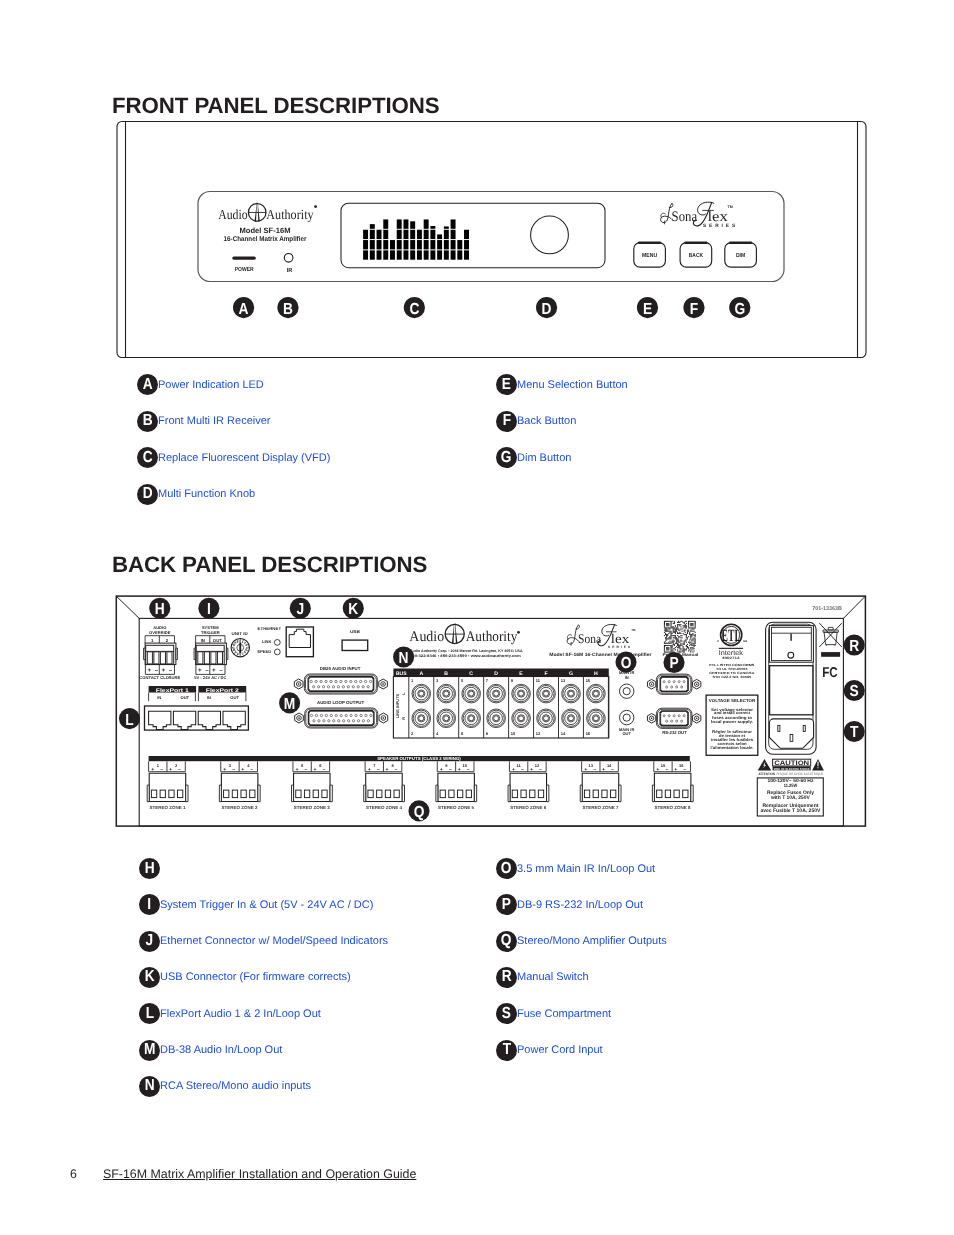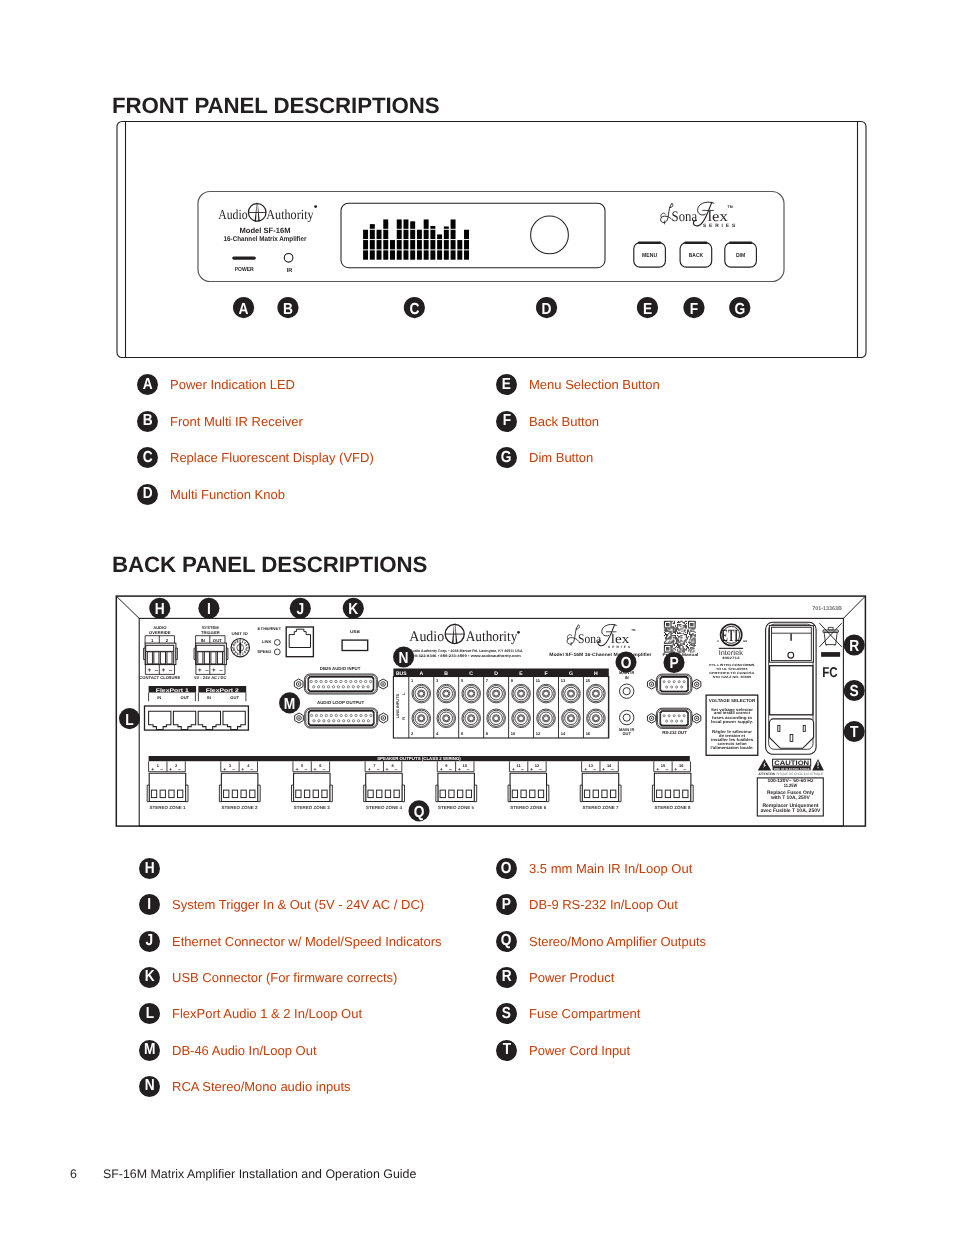--- a/index.html
+++ b/index.html
@@ -9,21 +9,21 @@
   .abs{position:absolute;}
   svg{display:block;overflow:visible;}
   .sect-title{font-size:22.3px;font-weight:bold;letter-spacing:-0.1px;color:#231f20;
               line-height:1;white-space:nowrap;}
   .legend{position:absolute;}
   .lrow{position:absolute;display:flex;align-items:center;}
   .badge{width:21px;height:21px;border-radius:50%;background:#231f20;color:#fff;
          font-weight:bold;font-size:15px;display:flex;align-items:center;
          justify-content:center;line-height:1;flex:none;
          font-family:"Liberation Sans",sans-serif;}
-  .ltext{font-size:13px;color:#c2410c;white-space:nowrap;margin-left:12px;}
+  .ltext{font-size:11px;color:#1d4ed8;white-space:nowrap;}
   .footer{font-size:12.4px;color:#231f20;white-space:nowrap;}
 </style>
 </head>
 <body>
 
 <div class="abs sect-title" style="left:112px;top:81px;margin-top:14px;">FRONT PANEL DESCRIPTIONS</div>
 
 <div class="abs" style="left:0px;top:0px;width:954px;height:400px;">
 <svg width="954" height="400" viewBox="0 0 954 400">
 
@@ -1501,21 +1501,21 @@
     <div class="lrow" style="left: 139px; top: 1003.2px;">
       <span class="badge" style="width: 21px; height: 21px; font-size: 15.96px;">
         <span style="transform: scaleX(0.86); display: inline-block;">L</span>
       </span>
       <span class="ltext">FlexPort Audio 1 &amp; 2 In/Loop Out</span>
     </div>
     <div class="lrow" style="left: 139px; top: 1039.5px;">
       <span class="badge" style="width: 21px; height: 21px; font-size: 15.96px;">
         <span style="transform: scaleX(0.86); display: inline-block;">M</span>
       </span>
-      <span class="ltext">DB-46 Audio In/Loop Out</span>
+      <span class="ltext">DB-38 Audio In/Loop Out</span>
     </div>
     <div class="lrow" style="left: 139px; top: 1075.8px;">
       <span class="badge" style="width: 21px; height: 21px; font-size: 15.96px;">
         <span style="transform: scaleX(0.86); display: inline-block;">N</span>
       </span>
       <span class="ltext">RCA Stereo/Mono audio inputs</span>
     </div>
     <div class="lrow" style="left: 496px; top: 858px;">
       <span class="badge" style="width: 21px; height: 21px; font-size: 15.96px;">
         <span style="transform: scaleX(0.86); display: inline-block;">O</span>
@@ -1531,30 +1531,30 @@
     <div class="lrow" style="left: 496px; top: 930.6px;">
       <span class="badge" style="width: 21px; height: 21px; font-size: 15.96px;">
         <span style="transform: scaleX(0.86); display: inline-block;">Q</span>
       </span>
       <span class="ltext">Stereo/Mono Amplifier Outputs</span>
     </div>
     <div class="lrow" style="left: 496px; top: 966.9px;">
       <span class="badge" style="width: 21px; height: 21px; font-size: 15.96px;">
         <span style="transform: scaleX(0.86); display: inline-block;">R</span>
       </span>
-      <span class="ltext">Power Product</span>
+      <span class="ltext">Manual Switch</span>
     </div>
     <div class="lrow" style="left: 496px; top: 1003.2px;">
       <span class="badge" style="width: 21px; height: 21px; font-size: 15.96px;">
         <span style="transform: scaleX(0.86); display: inline-block;">S</span>
       </span>
       <span class="ltext">Fuse Compartment</span>
     </div>
     <div class="lrow" style="left: 496px; top: 1039.5px;">
       <span class="badge" style="width: 21px; height: 21px; font-size: 15.96px;">
         <span style="transform: scaleX(0.86); display: inline-block;">T</span>
       </span>
       <span class="ltext">Power Cord Input</span>
     </div>
   </div>
 
 <div class="abs footer" style="left:70px;top:1167px;">6</div>
-<div class="abs footer" style="left:103px;top:1167px;">SF-16M Matrix Amplifier Installation and Operation Guide</div>
+<div class="abs footer" style="left:103px;top:1167px;text-decoration:underline;">SF-16M Matrix Amplifier Installation and Operation Guide</div>
 
 </body></html>

